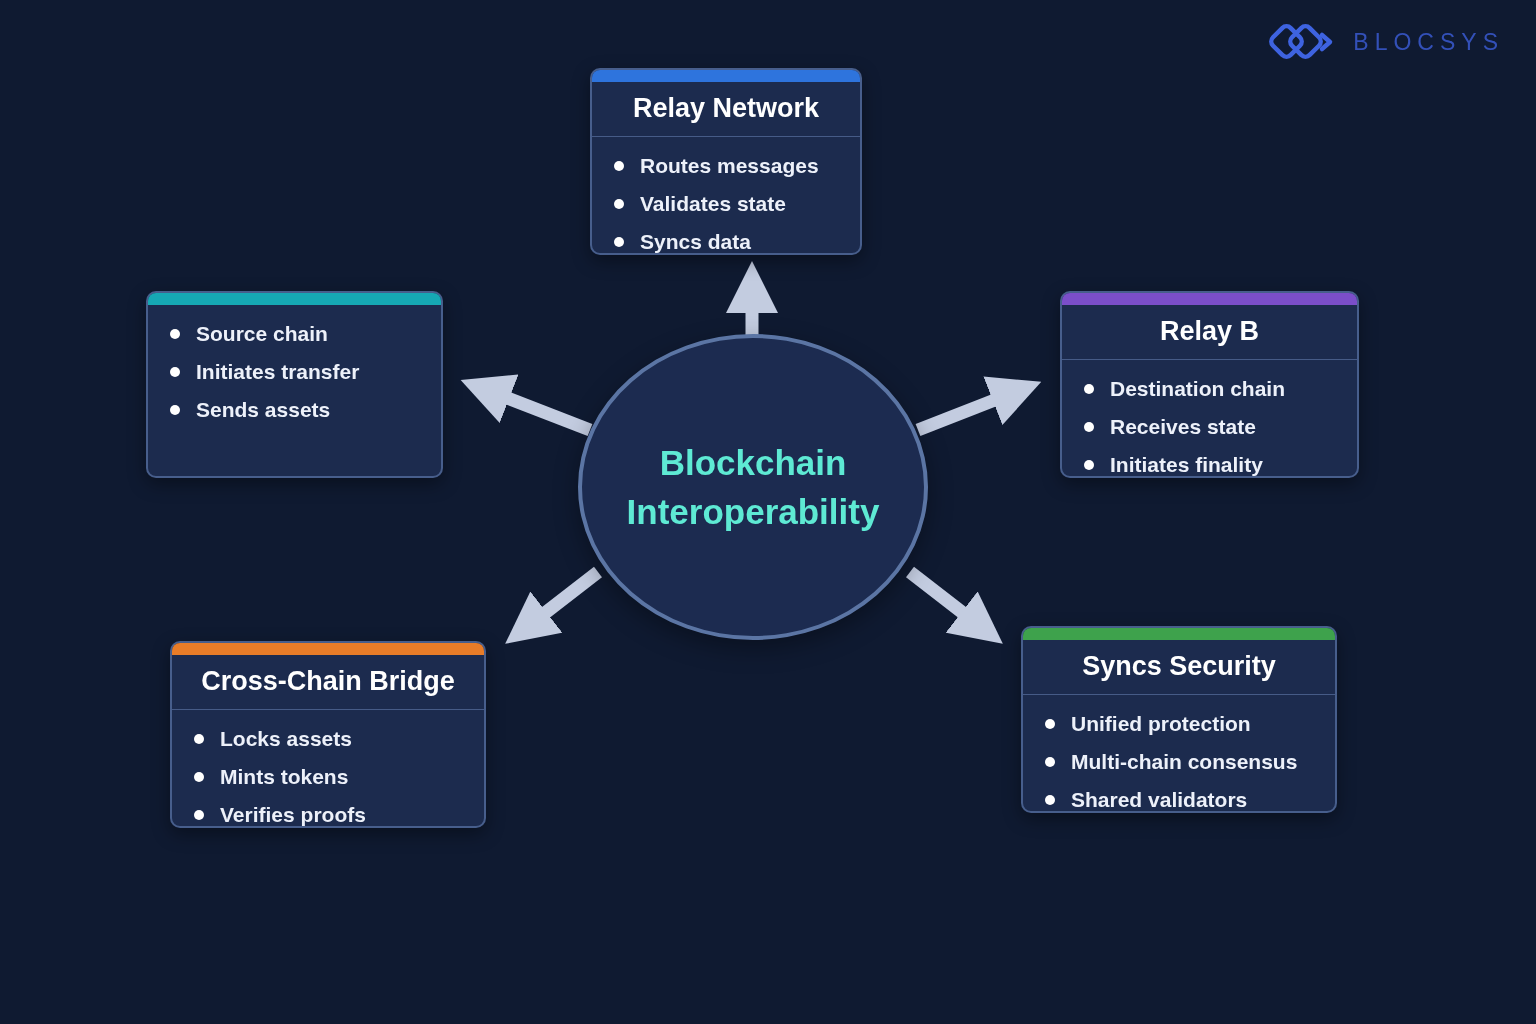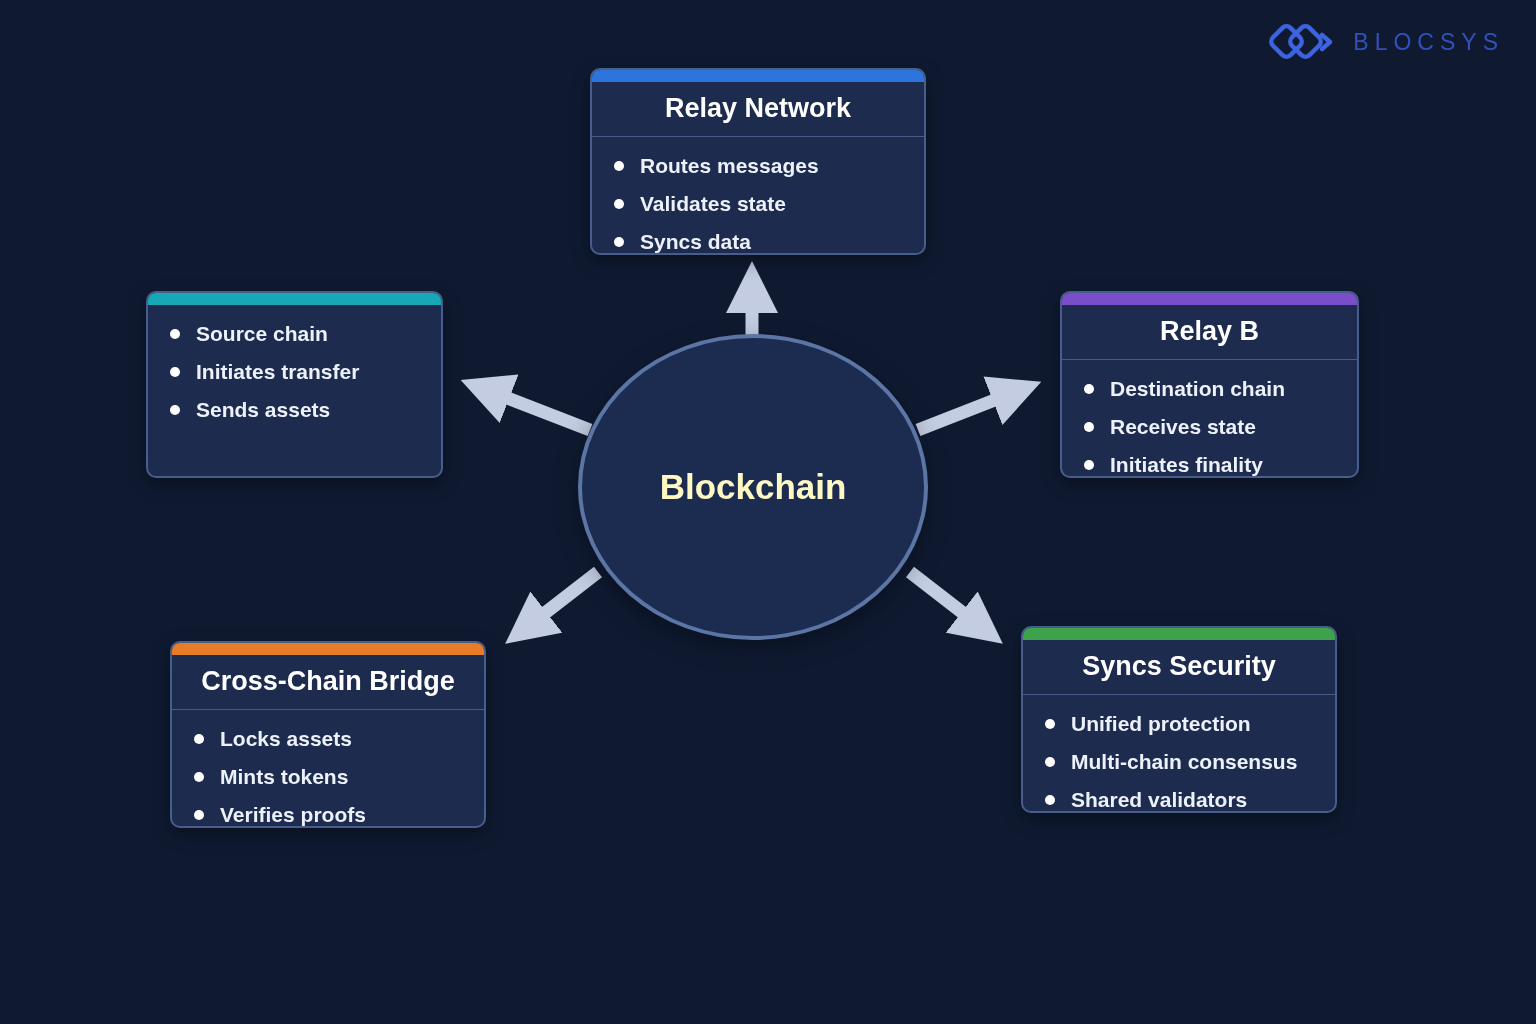--- a/index.html
+++ b/index.html
@@ -14,21 +14,21 @@
   
   .arrows{position:absolute;left:0;top:0;pointer-events:none;}
   
   .center-node{
     position:absolute;left:578px;top:334px;width:350px;height:306px;
     border-radius:50%;background:#1c2b50;border:4px solid #5b75a4;
     box-sizing:border-box;display:flex;flex-direction:column;
     align-items:center;justify-content:center;gap:2px;
     box-shadow:0 8px 24px rgba(0,0,0,.35);
   }
-  .center-node .line{color:#fef9c3;font-size:35px;font-weight:bold;line-height:1.35;}
+  .center-node .line{color:#5eead4;font-size:35px;font-weight:bold;line-height:1.35;}
   
   .node{
     position:absolute;box-sizing:border-box;
     background:#1c2b4e;border:2px solid rgba(108,136,192,.55);
     border-radius:10px;overflow:hidden;
     box-shadow:0 6px 18px rgba(0,0,0,.38);
   }
   .accent{height:12px;width:100%;}
   .node h2{
     margin:0;padding:11px 8px 12px;text-align:center;
@@ -36,21 +36,21 @@
     border-bottom:1px solid rgba(128,158,215,.42);
   }
   .node ul{list-style:none;margin:0;padding:10px 0 0 48px;}
   .node li{
     position:relative;color:#edf1fa;font-size:21px;font-weight:600;line-height:38px;
   }
   .node li::before{
     content:"";position:absolute;left:-26px;top:50%;transform:translateY(-50%);
     width:10px;height:10px;border-radius:50%;background:#ffffff;
   }
-  .node-relay{left:590px;top:68px;width:336px;height:187px;}
+  .node-relay{left:590px;top:68px;width:272px;height:187px;}
   .node-chain-a{left:146px;top:291px;width:297px;height:187px;}
   .node-chain-b{left:1060px;top:291px;width:299px;height:187px;}
   .node-bridge{left:170px;top:641px;width:316px;height:187px;}
   .node-security{left:1021px;top:626px;width:316px;height:187px;}
 </style>
 </head>
 <body style="background: rgb(15, 26, 49);">
 
 <div class="logo">
   <svg width="72" height="48" viewBox="0 0 72 48">
@@ -69,20 +69,21 @@
   </defs>
   <line x1="752" y1="336" x2="752" y2="300" stroke-width="13" marker-end="url(#ah)" stroke="#c3cce0"></line>
   <line x1="590" y1="430" x2="497" y2="394" stroke-width="13" marker-end="url(#ah)" stroke="#c3cce0"></line>
   <line x1="918" y1="430" x2="1005" y2="396" stroke-width="13" marker-end="url(#ah)" stroke="#c3cce0"></line>
   <line x1="598" y1="572" x2="536" y2="620" stroke-width="13" marker-end="url(#ah)" stroke="#c3cce0"></line>
   <line x1="910" y1="572" x2="972" y2="620" stroke-width="13" marker-end="url(#ah)" stroke="#c3cce0"></line>
 </svg>
 
 <div class="center-node" style="background: rgb(28, 43, 80);">
   <div class="line">Blockchain</div>
+  <div class="line">Interoperability</div>
 </div>
 
 <div class="node node-relay">
   <div class="accent" style="background: rgb(46, 116, 221);"></div>
   <h2>Relay Network</h2>
   <ul>
     <li>Routes messages</li>
     <li>Validates state</li>
     <li>Syncs data</li>
   </ul>

